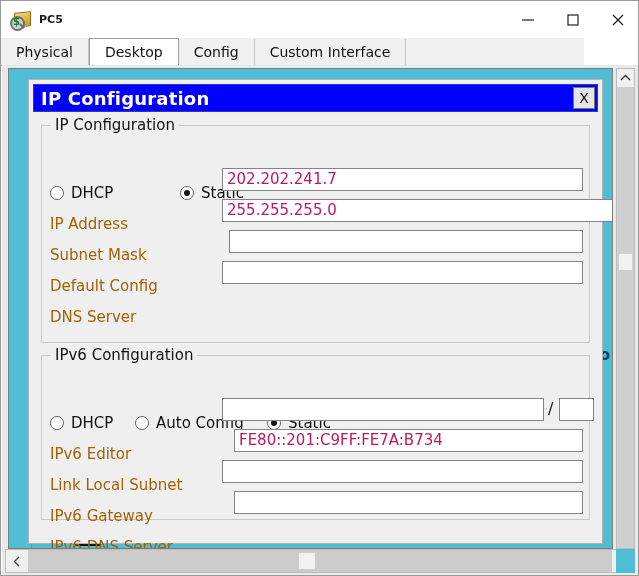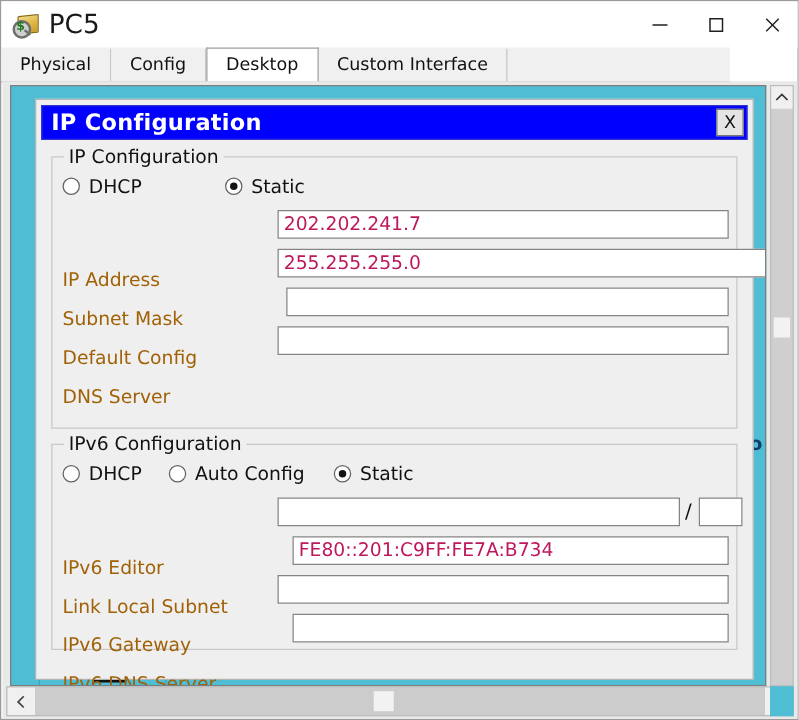--- a/index.html
+++ b/index.html
@@ -50,22 +50,23 @@
     position: absolute; left: 3px; top: 6px;
     font-size: 10px; font-weight: bold; color: #1e7a1e;
     line-height: 11px;
   }
   .app-icon .handle {
     position: absolute; left: 9px; top: 15px;
     width: 6px; height: 2px; background: #6f6f6f;
     transform: rotate(40deg);
   }
   .win-title {
-    font-size: 21px; color: #1a1a1a;
+    font-size: 11px; color: #1a1a1a;
     line-height: 37px;
+    font-weight: bold;
   }
   .win-buttons {
     position: absolute; right: 0; top: 0;
     height: 37px; display: flex; align-items: center;
   }
   .win-btn {
     width: 45px; height: 37px;
     display: flex; align-items: center; justify-content: center;
     color: #202020;
   }
@@ -215,21 +216,21 @@
   .groupbox > .legend {
     position: absolute; left: 9px; top: -10px;
     background: #efefef;
     padding: 0 4px;
     font-size: 15px; color: #111;
     white-space: nowrap;
   }
   #gb-ipv4 { left: 12px; top: 45px; width: 549px; height: 218px; }
   #gb-ipv6 { left: 12px; top: 275px; width: 549px; height: 165px; }
 
-  .radio-row { position: absolute; display: flex; align-items: center; }
+  .radio-row { position: absolute; display: flex; align-items: center; margin-top: 44px; }
   .radio {
     width: 14px; height: 14px; border-radius: 50%;
     border: 1px solid #646464; background: #ffffff;
     box-sizing: border-box; position: relative;
     flex: none;
   }
   .radio.on::after {
     content: ""; position: absolute;
     left: 3px; top: 3px; width: 6px; height: 6px;
     border-radius: 50%; background: #151515;
@@ -290,25 +291,25 @@
             <line x1="12" y1="2" x2="2" y2="12" stroke="#202020" stroke-width="1.2"></line>
           </svg>
       </div>
     </div>
   </div>
 
   <div class="tabstrip">
     <div class="tab">
       <span>Physical</span>
     </div>
+    <div class="tab active">
+      <span>Desktop</span>
+    </div>
     <div class="tab">
       <span>Config</span>
-    </div>
-    <div class="tab active">
-      <span>Desktop</span>
     </div>
     <div class="tab">
       <span>Custom Interface</span>
     </div>
   </div>
 
   <div class="desktop-area">
 
     <div class="teal-pane">
 

